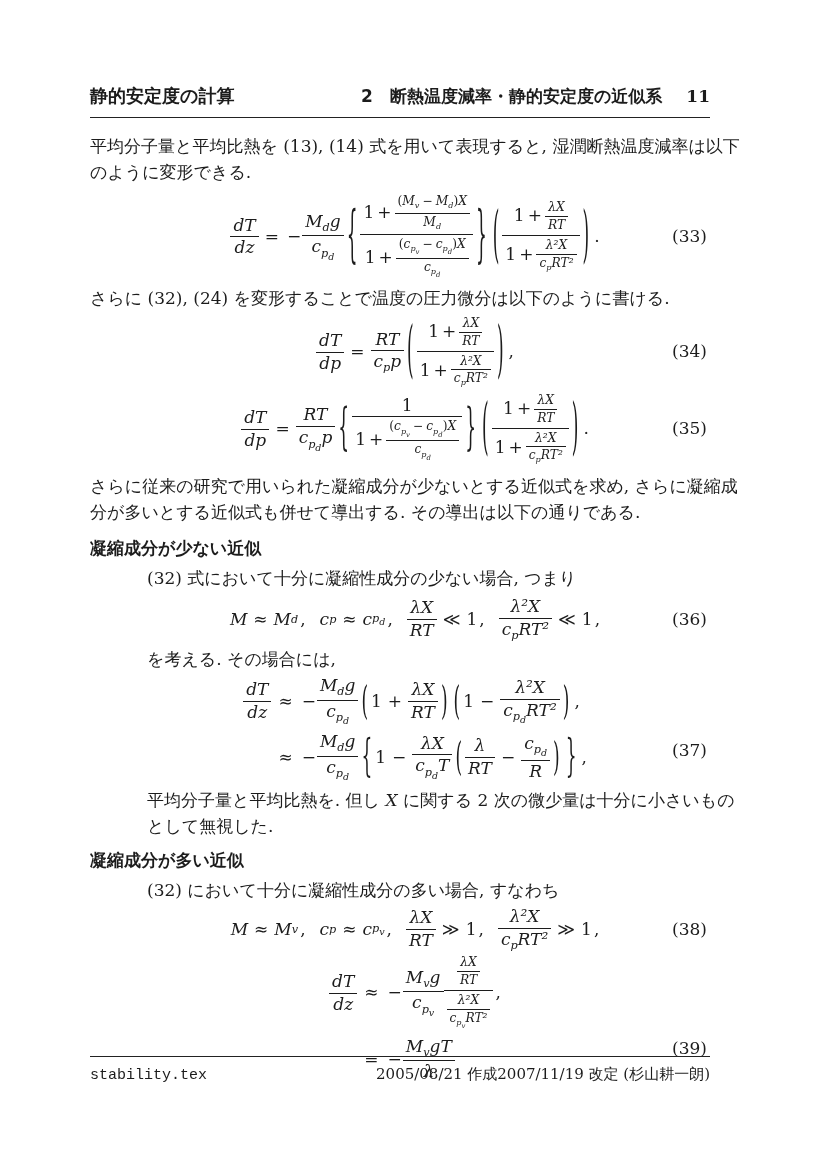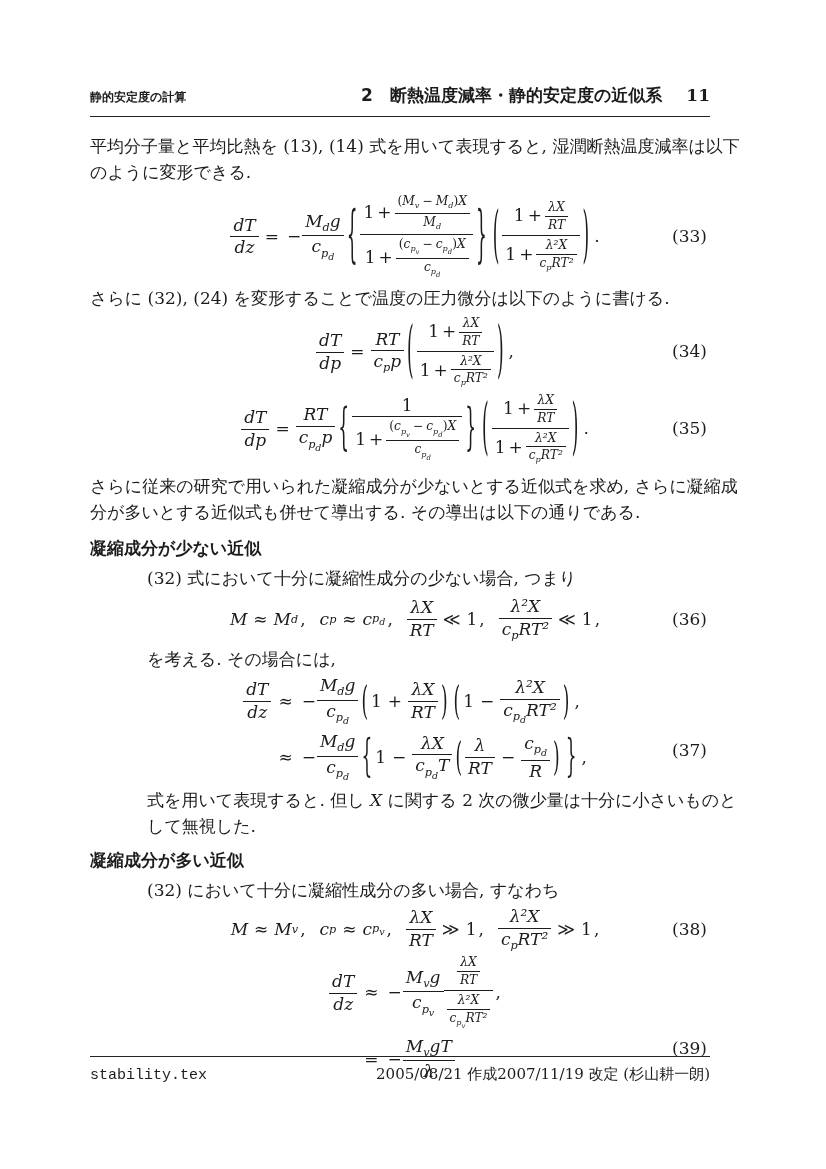--- a/index.html
+++ b/index.html
@@ -1,21 +1,21 @@
 <!DOCTYPE html>
 <html><head>
 <meta charset="utf-8">
 <style>
   html,body{margin:0;padding:0;}
   body{width:826px;height:1169px;background:#ffffff;position:relative;color:#1c1c1c;overflow:hidden;}
   .page{position:absolute;inset:0;}
 
   
   .header{position:absolute;left:90px;top:84px;width:620px;display:flex;justify-content:space-between;align-items:baseline;border-bottom:1.5px solid #222;padding-bottom:9px;}
-  .h-left{font-family:"DejaVu Sans",sans-serif;font-weight:bold;font-size:12px;}
+  .h-left{font-family:"DejaVu Sans",sans-serif;font-weight:bold;font-size:18px;}
   .h-right{display:flex;gap:24px;align-items:baseline;text-align:center;}
   .h-sec{font-family:"DejaVu Sans",sans-serif;font-weight:bold;font-size:17px;}
   .h-page{font-family:"DejaVu Serif",serif;font-weight:bold;font-size:17px;}
 
   
   .main{position:absolute;left:90px;top:115px;width:650px;font-family:"DejaVu Serif",serif;font-size:17px;line-height:26px;}
   p{margin:0;}
   .p1{margin-top:18px;}
   .indent{margin-left:57px;width:593px;}
   .bh{font-family:Liberation Serif, serif;font-weight:bold;font-size:17px;line-height:24px;margin:12px 0 4px;}
@@ -240,21 +240,21 @@
               <span class="d"><i>R</i></span>
             </span>
           <span class="dl s23">)</span>
           <span class="dl s26">}</span>
           <span class="pt">,</span>
         </span>
       </span>
       <span class="eqnum" style="top:calc(50% + 21px);transform:translateY(-50%);">(37)</span>
     </div>
 
-    <p class="indent"><span>式を用いて表現すると. 但し </span><i>X</i><span> に関する 2 次の微少量は十分に小さいものとして無視した.</span></p>
+    <p class="indent"><span>平均分子量と平均比熱を. 但し </span><i>X</i><span> に関する 2 次の微少量は十分に小さいものとして無視した.</span></p>
 
     <div class="bh bh2">凝縮成分が多い近似</div>
     <p class="indent">(32) において十分に凝縮性成分の多い場合, すなわち</p>
 
     <div class="eq e38">
       <i>M</i>
         <span class="op">≈</span>
         <i>M</i>
         <sub><i>v</i></sub>
         <span class="pt">,</span>

